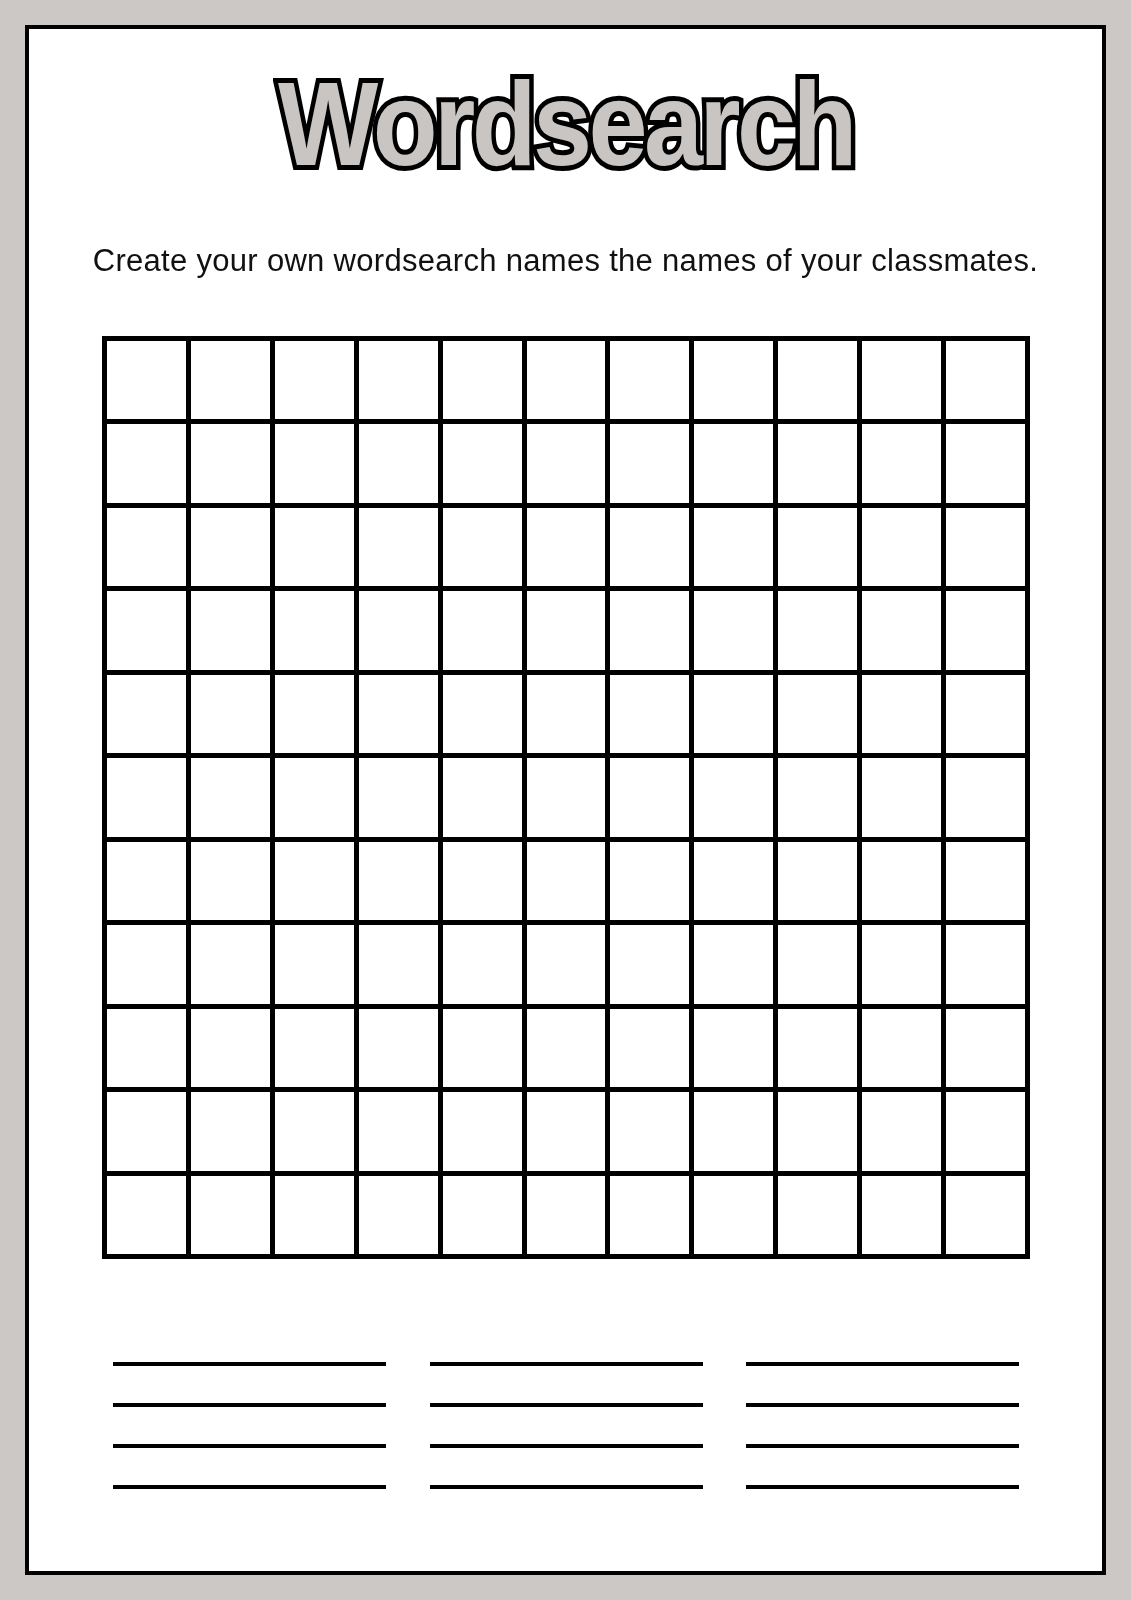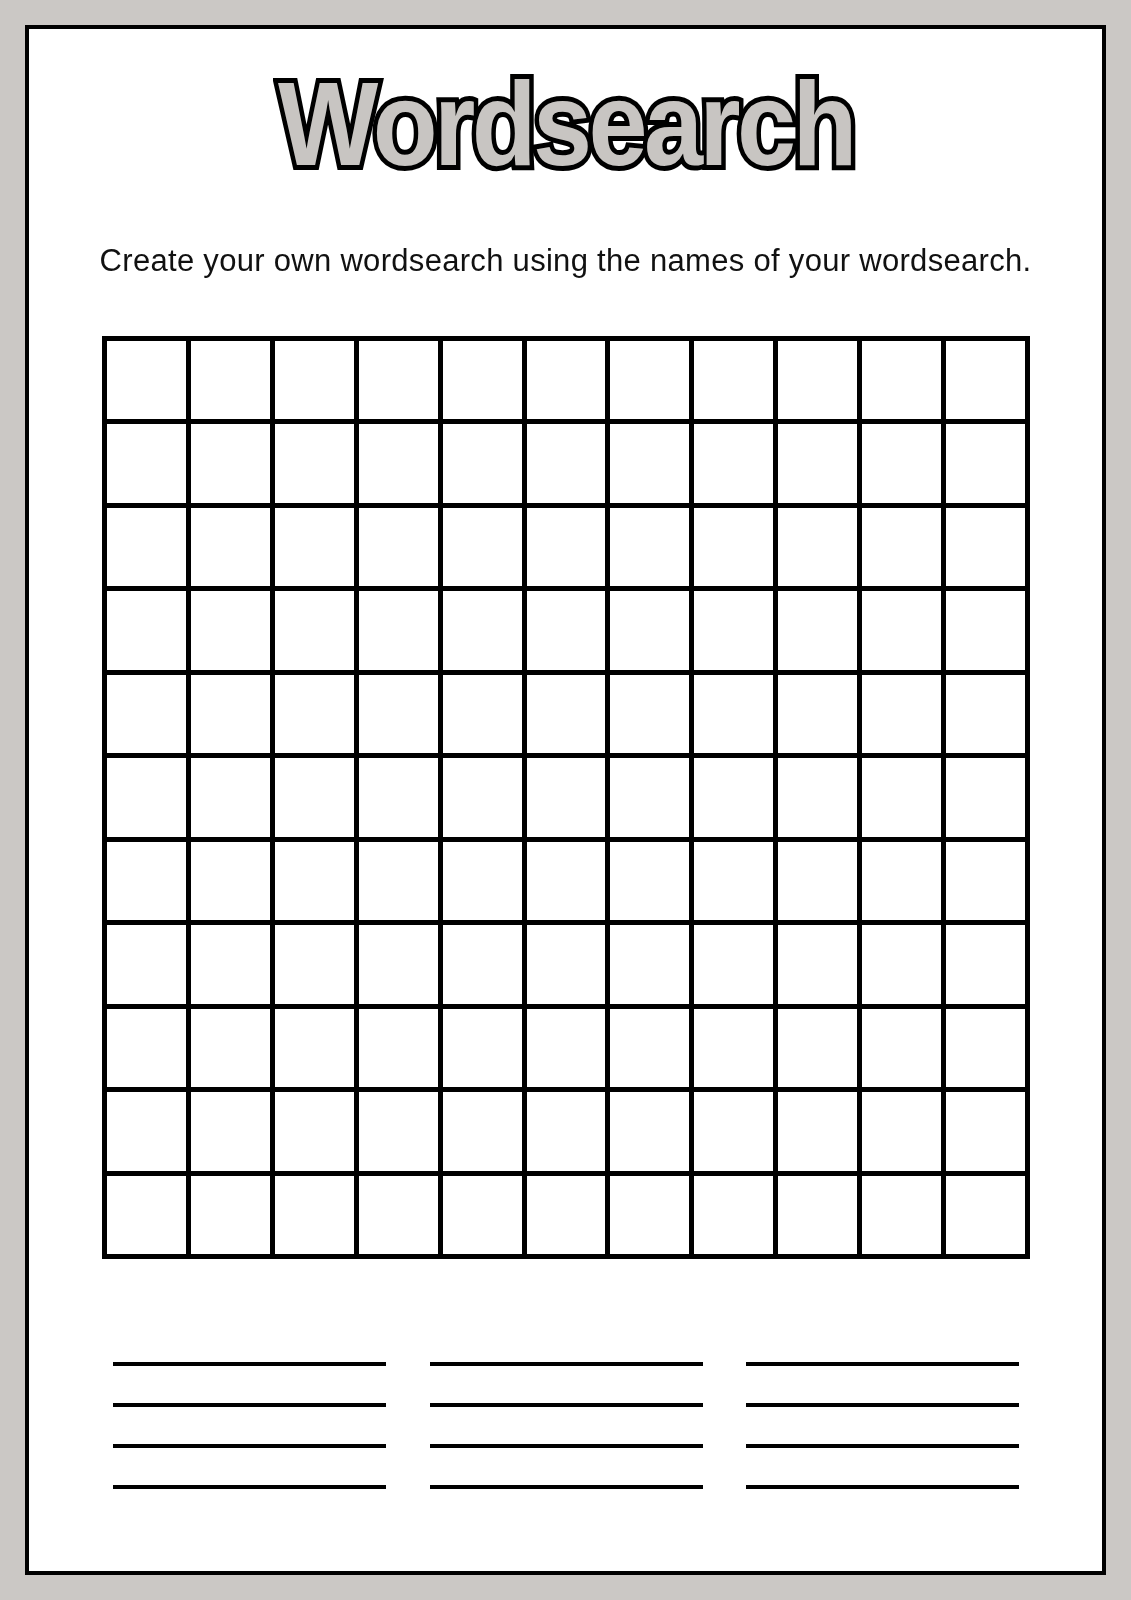--- a/index.html
+++ b/index.html
@@ -79,21 +79,21 @@
 </style>
 </head>
 <body>
 
 <div class="sheet">
 
   <div class="title-wrap">
     <span class="title-text">Wordsearch</span>
   </div>
 
-  <div class="instruction">Create your own wordsearch using the names of your wordsearch.</div>
+  <div class="instruction">Create your own wordsearch names the names of your classmates.</div>
 
   <div class="wgrid" style="grid-template-columns: repeat(11, 1fr); grid-template-rows: repeat(11, 1fr);">
       <div class="cell"></div>
       <div class="cell"></div>
       <div class="cell"></div>
       <div class="cell"></div>
       <div class="cell"></div>
       <div class="cell"></div>
       <div class="cell"></div>
       <div class="cell"></div>

